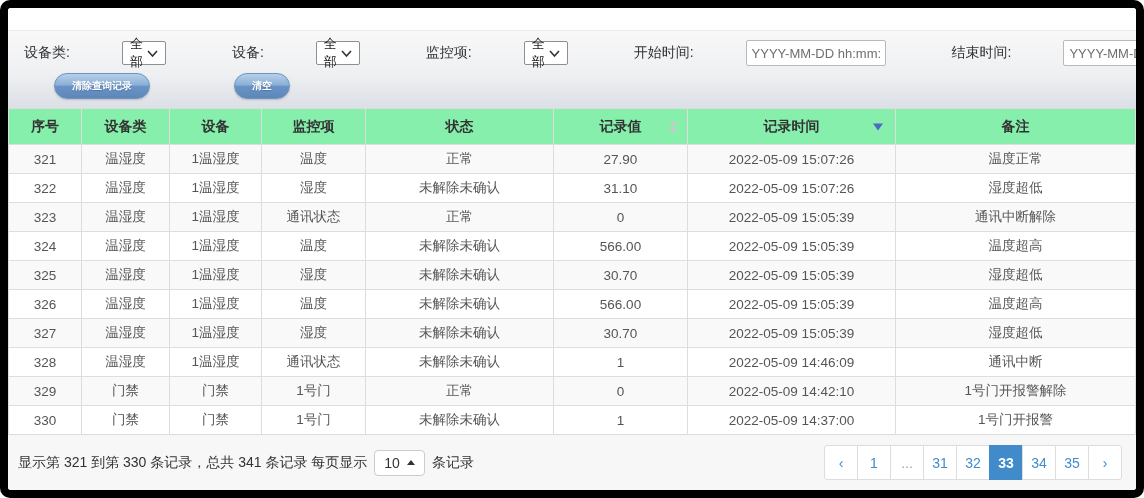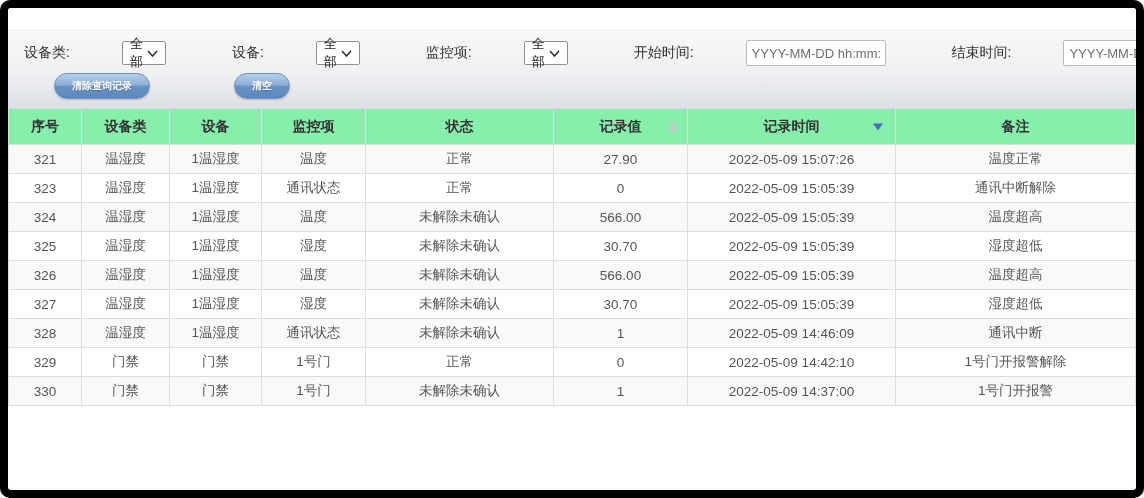--- a/index.html
+++ b/index.html
@@ -225,20 +225,30 @@
             <td>321</td>
             <td>温湿度</td>
             <td>1温湿度</td>
             <td>温度</td>
             <td>正常</td>
             <td>27.90</td>
             <td>2022-05-09 15:07:26</td>
             <td>温度正常</td>
           </tr>
           <tr>
+            <td>322</td>
+            <td>温湿度</td>
+            <td>1温湿度</td>
+            <td>湿度</td>
+            <td>未解除未确认</td>
+            <td>31.10</td>
+            <td>2022-05-09 15:07:26</td>
+            <td>湿度超低</td>
+          </tr>
+          <tr>
             <td>323</td>
             <td>温湿度</td>
             <td>1温湿度</td>
             <td>通讯状态</td>
             <td>正常</td>
             <td>0</td>
             <td>2022-05-09 15:05:39</td>
             <td>通讯中断解除</td>
           </tr>
           <tr>
@@ -307,14 +317,35 @@
             <td>门禁</td>
             <td>1号门</td>
             <td>未解除未确认</td>
             <td>1</td>
             <td>2022-05-09 14:37:00</td>
             <td>1号门开报警</td>
           </tr>
         </tbody>
     </table>
 
+    <div class="footer">
+      <div class="summary">
+        <span>显示第 321 到第 330 条记录，总共 341 条记录 每页显示</span>
+        <span class="pagesize">
+          <span>10</span>
+          <i class="caret-up"></i>
+        </span>
+        <span>条记录</span>
+      </div>
+      <div class="pagination">
+          <a class="page-btn">‹</a>
+          <a class="page-btn">1</a>
+          <a class="page-btn muted">...</a>
+          <a class="page-btn">31</a>
+          <a class="page-btn">32</a>
+          <a class="page-btn active">33</a>
+          <a class="page-btn">34</a>
+          <a class="page-btn">35</a>
+          <a class="page-btn">›</a>
+        </div>
+    </div>
   </div>
 </div>
 
 </body></html>

